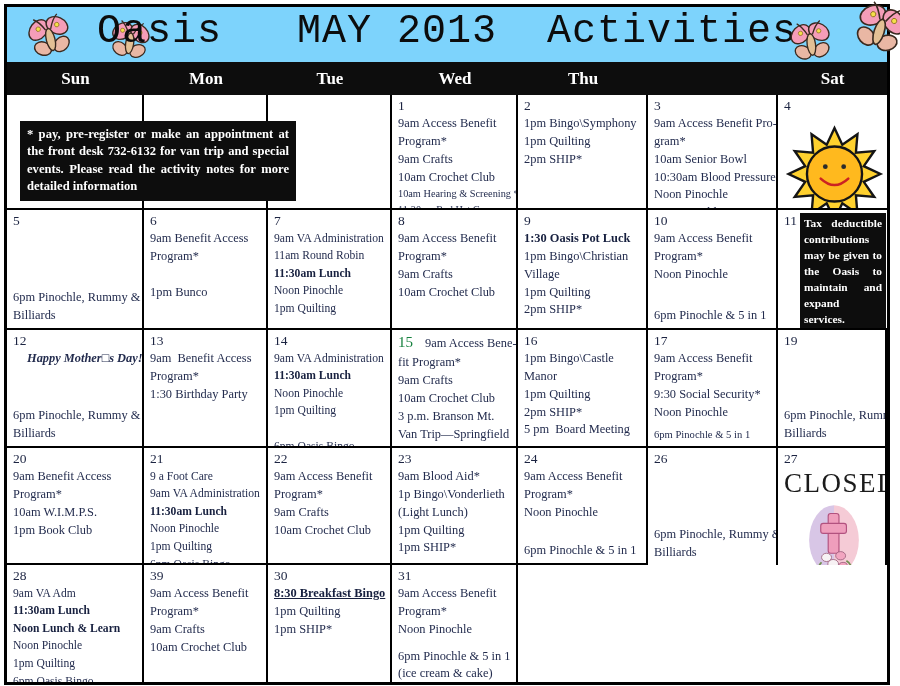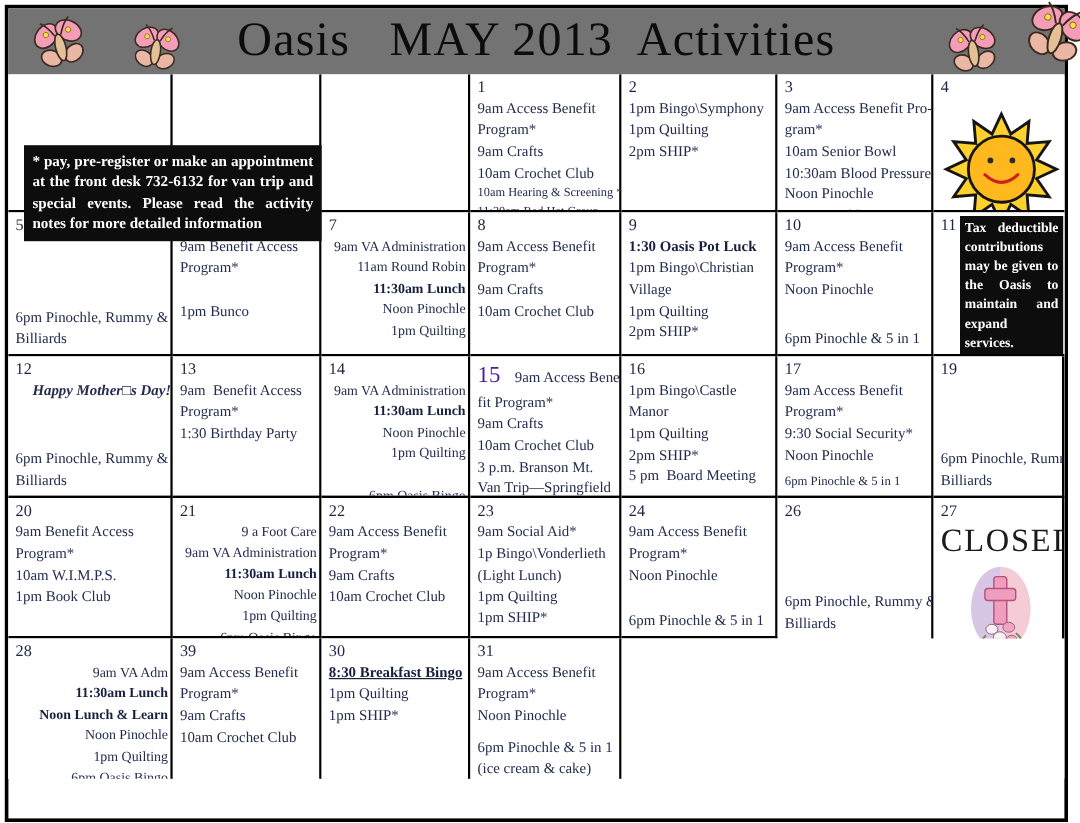--- a/index.html
+++ b/index.html
@@ -1,49 +1,49 @@
 <!DOCTYPE html>
 <html><head>
 <meta charset="utf-8">
 <style>
   html,body{margin:0;padding:0;background:#fff;}
   body{width:900px;height:686px;position:relative;font-family:"Liberation Serif",serif;}
   .cal{position:absolute;left:4px;top:4px;width:880px;height:675px;border:3px solid #000;background:#fff;}
   
-  .titlebar{position:relative;height:55px;background:#737373;overflow:visible;}
+  .titlebar{position:relative;height:55px;background:#7dd3fc;overflow:visible;font-family:Liberation Mono, monospace;}
   .page-title{position:absolute;left:0;right:0;top:2px;text-align:center;font-size:40px;color:#0c0c0c;letter-spacing:1px;white-space:pre;font-weight:500;}
   .bf{position:absolute;width:54px;height:52px;}
   .bf svg{width:100%;height:100%;}
   .bf1{left:16px;top:4px;transform:rotate(-14deg);}
   .bf2{left:98px;top:10px;transform:rotate(8deg);width:50px;height:48px;}
   .bf3{left:778px;top:10px;transform:rotate(-8deg);width:52px;height:50px;}
   .bf4{left:842px;top:-8px;transform:rotate(18deg);width:62px;height:60px;}
   
   .dhbar{height:33px;background:#0d0d0d;display:grid;grid-template-columns:137px 124px 124px 126px 130px 130px auto;align-items:center;}
   .dh{color:#fff;font-weight:bold;font-size:17px;text-align:center;}
   
   .grid{display:grid;grid-template-columns:137px 124px 124px 126px 130px 130px auto;grid-template-rows:115px 120px 118px 117px 117px;background:#fff;}
   .cell{background:#fff;border-right:2px solid #000;border-bottom:2px solid #000;box-sizing:border-box;position:relative;display:flex;flex-direction:column;padding:2px 2px 3px 6px;color:#232c4e;font-size:12.4px;overflow:hidden;}
   .cell.lastcol{border-right:none;}
   .cell.lastrow{border-bottom:none;}
   .daynum{font-size:13.5px;color:#1c2442;line-height:1.3;flex:0 0 auto;}
   .ln{line-height:1.45;white-space:pre;}
-  .compact .ln{font-size:11.6px;line-height:1.52;text-align:right;}
+  .compact .ln{font-size:11.6px;line-height:1.52;}
   .s-bold{font-weight:bold;color:#17203f;}
   .s-boldu{font-weight:bold;text-decoration:underline;color:#17203f;}
   .s-bolditalic{font-weight:bold;font-style:italic;padding-left:14px;}
   .s-small{font-size:10.3px;line-height:1.5;}
   .s-push{margin-top:auto;}
   .s-small.s-push{font-size:10.6px;}
   .s-gaptop{margin-top:18px;}
   .s-gaptopsm{margin-top:9px;}
   .s-closed{font-size:27px;letter-spacing:1.5px;color:#1b1b1b;text-align:right;margin:1px 0 2px 0;line-height:1.1;}
-  .daynum-inline{margin-right:12px;font-size:19px;color:#4c1d95;text-align:center;}
+  .daynum-inline{margin-right:12px;font-size:15px;color:#15803d;text-align:center;}
   
-  .notice-box{position:absolute;left:13px;top:114px;width:248px;min-height:60px;background:#0d0d0d;color:#fff;font-weight:bold;font-size:12.6px;line-height:1.38;text-align:justify;padding:5px 7px;box-sizing:border-box;z-index:5;}
+  .notice-box{position:absolute;left:13px;top:114px;width:276px;min-height:60px;background:#0d0d0d;color:#fff;font-weight:bold;font-size:12.6px;line-height:1.38;text-align:justify;padding:5px 7px;box-sizing:border-box;z-index:5;}
   .taxbox{position:absolute;left:22px;top:3px;right:1px;height:134px;background:#0d0d0d;color:#fff;font-weight:bold;font-size:11.4px;line-height:1.4;text-align:justify;padding:3px 4px;box-sizing:border-box;}
   .gfx{display:flex;justify-content:center;align-items:flex-start;flex:1 1 auto;}
   .gfx-sun svg{width:102px;height:98px;margin-top:10px;}
   .gfx-cross svg{width:58px;height:78px;margin-top:1px;}
 </style>
 </head>
 <body>
 
 <div class="cal">
 
@@ -96,20 +96,29 @@
             <ellipse cx="41" cy="41" rx="10" ry="7.5" fill="#e9b7a4" transform="rotate(-32 41 41)"></ellipse>
             <ellipse cx="30" cy="33" rx="5" ry="13" fill="#e3c095"></ellipse>
             <path d="M27 21 Q22 10 16 6" fill="none"></path>
             <path d="M33 21 Q38 10 44 6" fill="none"></path>
           </g>
           <circle cx="19" cy="18" r="2.6" fill="#f5e04a" stroke="#8a6a1a" stroke-width="0.8"></circle>
           <circle cx="41" cy="18" r="2.6" fill="#f5e04a" stroke="#8a6a1a" stroke-width="0.8"></circle>
         </svg></span>
   </div>
 
+  <div class="dhbar">
+      <div class="dh">Sun</div>
+      <div class="dh">Mon</div>
+      <div class="dh">Tue</div>
+      <div class="dh">Wed</div>
+      <div class="dh">Thu</div>
+      <div class="dh"></div>
+      <div class="dh">Sat</div>
+    </div>
 
   <div class="grid">
       <div class="cell"></div>
       <div class="cell"></div>
       <div class="cell"></div>
       <div class="cell">
         <div class="daynum">1</div>
         <div class="ln">9am Access Benefit</div>
         <div class="ln">Program*</div>
         <div class="ln">9am Crafts</div>
@@ -257,21 +266,21 @@
       </div>
       <div class="cell">
         <div class="daynum">22</div>
         <div class="ln">9am Access Benefit</div>
         <div class="ln">Program*</div>
         <div class="ln">9am Crafts</div>
         <div class="ln">10am Crochet Club</div>
       </div>
       <div class="cell">
         <div class="daynum">23</div>
-        <div class="ln">9am Social Aid*</div>
+        <div class="ln">9am Blood Aid*</div>
         <div class="ln">1p Bingo\Vonderlieth</div>
         <div class="ln">(Light Lunch)</div>
         <div class="ln">1pm Quilting</div>
         <div class="ln">1pm SHIP*</div>
       </div>
       <div class="cell">
         <div class="daynum">24</div>
         <div class="ln">9am Access Benefit</div>
         <div class="ln">Program*</div>
         <div class="ln">Noon Pinochle</div>

